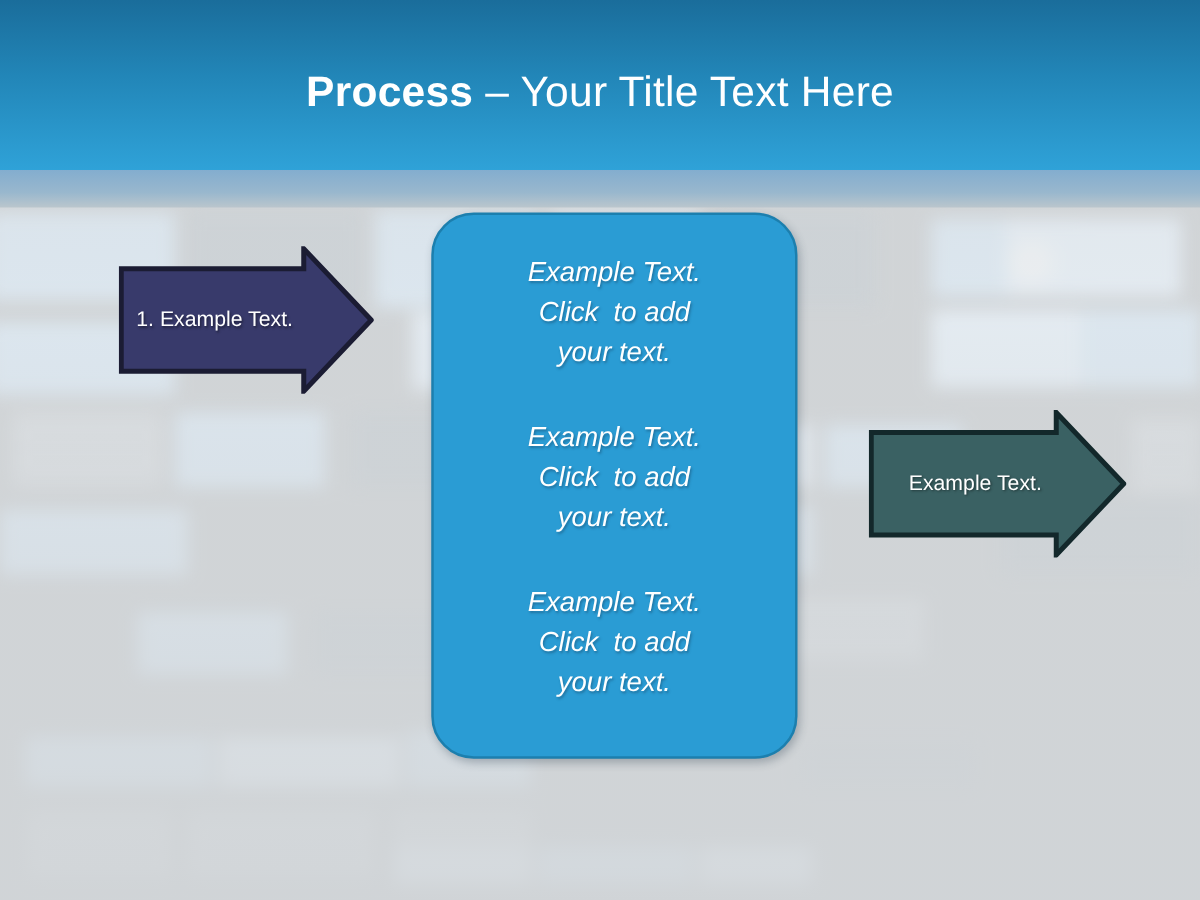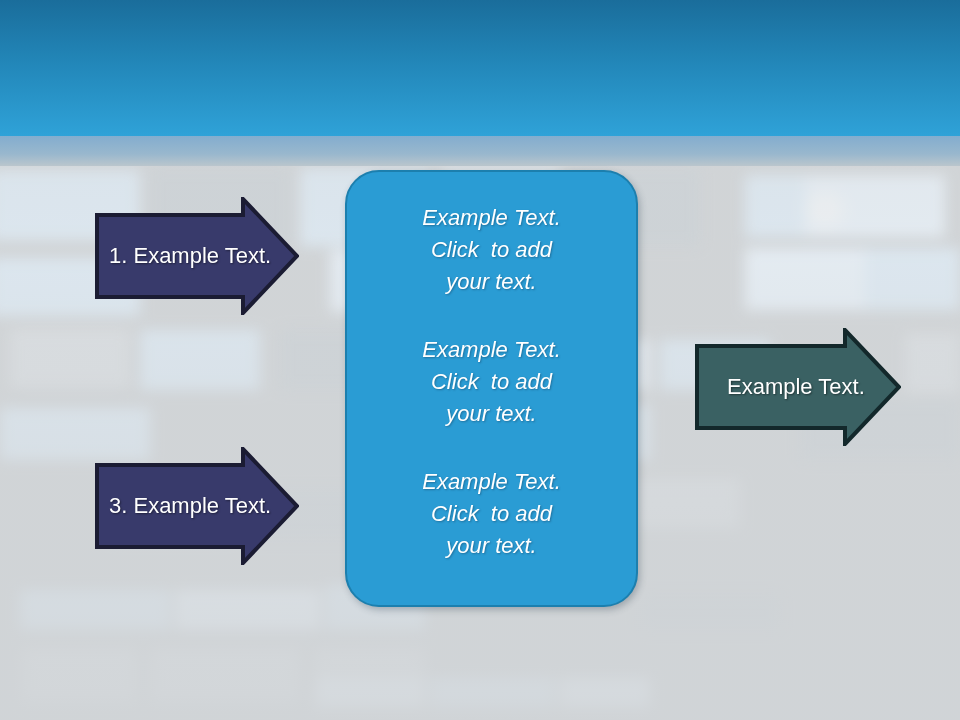--- a/index.html
+++ b/index.html
@@ -102,21 +102,21 @@
     display: flex;
     align-items: center;
   }
   .arrow .shape {
     position: absolute;
     inset: 0;
   }
   .arrow .label {
     position: relative;
     z-index: 2;
-    font-size: 22px;
+    font-size: 17px;
     line-height: 20px;
     text-shadow: 1px 1px 2px rgba(0,0,0,0.45);
     white-space: nowrap;
   }
   .arrow-navy { width: 204px; height: 118px; }
   .arrow-navy .label { margin-left: 14px; }
 
   .arrow-teal { width: 206px; height: 118px; }
   .arrow-teal .label { margin-left: 32px; }
 
@@ -200,35 +200,32 @@
       <div class="win bright" style="left:315px;  top:678px; width:110px; height:30px;"></div>
       <div class="win pale" style="left:430px;  top:678px; width:125px; height:30px;"></div>
       <div class="win bright" style="left:560px;  top:678px; width:90px;  height:30px;"></div>
     </div>
     <div class="bg-veil"></div>
   </div>
 
   <div class="header"></div>
   <div class="header-band"></div>
 
+  <div class="title nosel">
+    <span class="strong">Process</span><span class="rest"> – Your Title Text Here</span>
+  </div>
 
   <div class="arrow arrow-navy nosel" style="left:95px; top:197px;">
     <svg class="shape" viewBox="0 0 204 118" preserveAspectRatio="none">
       <polygon points="2,18 148,18 148,2 202,59 148,116 148,100 2,100" fill="#383a6b" stroke="#1b1c33" stroke-width="4" stroke-linejoin="miter"></polygon>
     </svg>
     <span class="label">1. Example Text.</span>
   </div>
 
 
-  <div class="arrow arrow-navy nosel" style="left:95px; top:447px;">
-    <svg class="shape" viewBox="0 0 204 118" preserveAspectRatio="none">
-      <polygon points="2,18 148,18 148,2 202,59 148,116 148,100 2,100" fill="#383a6b" stroke="#1b1c33" stroke-width="4" stroke-linejoin="miter"></polygon>
-    </svg>
-    <span class="label">3. Example Text.</span>
-  </div>
 
   <div class="centerbox nosel">
 
     <div class="cb-block">
       <span class="cb-line">Example Text.</span>
       <span class="cb-line">Click  to add</span>
       <span class="cb-line">your text.</span>
     </div>
 
     <div class="cb-block">

